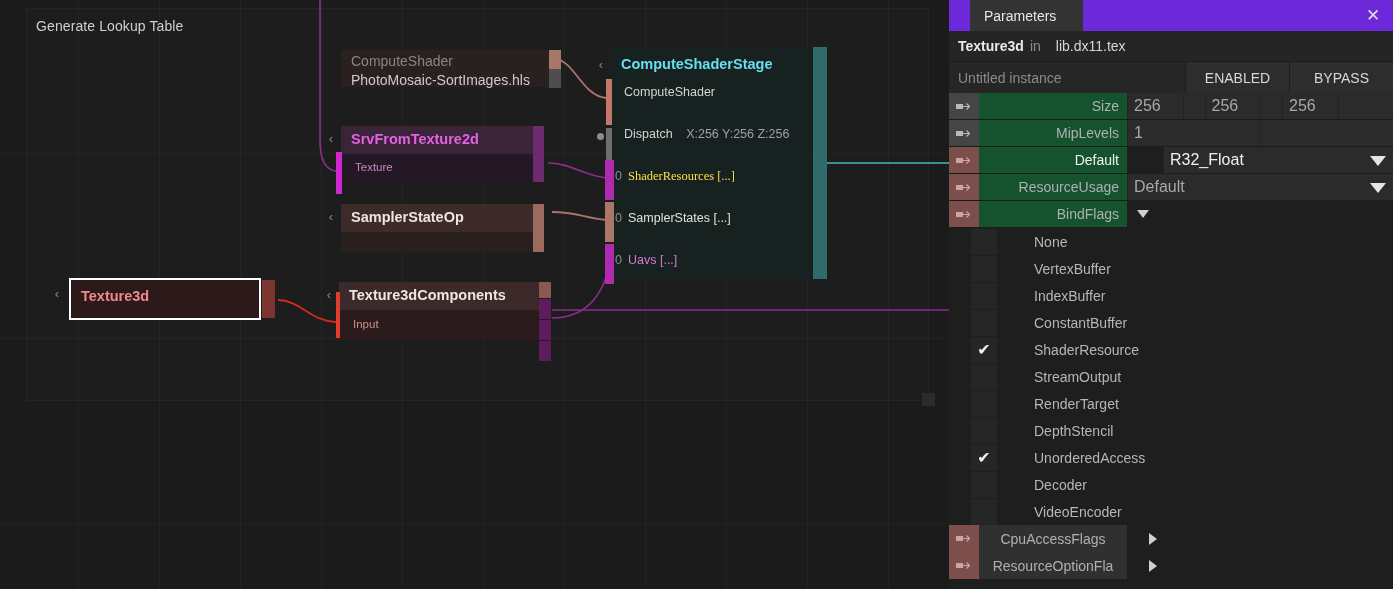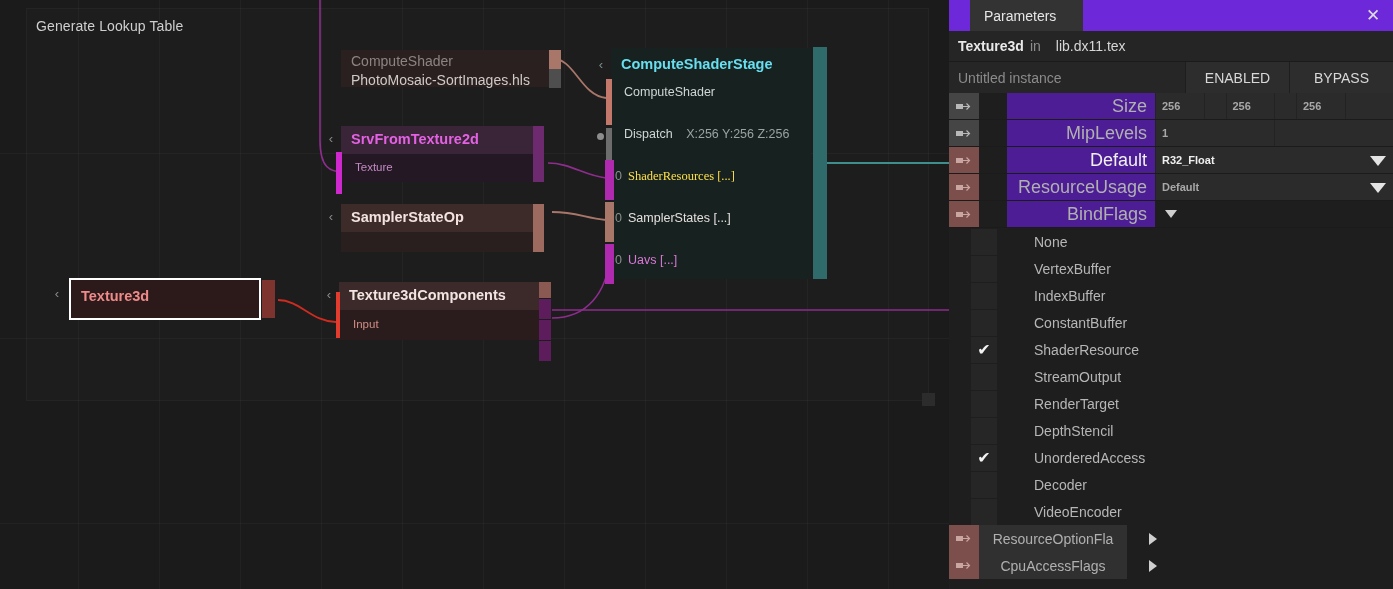--- a/index.html
+++ b/index.html
@@ -164,30 +164,30 @@
     width:104px; background:#2d2d2d; color:#d8d8d8; font-size:14px;
     display:flex; align-items:center; justify-content:center;
     border-left:1px solid #1e1e1e;
   }
 
   .prow { position:relative; height:27px; display:flex; align-items:stretch; border-bottom:1px solid #1b1b1b;}
   .ico-cell { width:30px; display:flex; align-items:center; justify-content:center; }
   .ico-gray { background:#454545; }
   .ico-red  { background:#7d4f4c; }
   .lbl-cell {
-    width:148px; background:#4c1d95; color:#b0b0b0; font-size:18px;
-    display:flex; align-items:center; justify-content:flex-end; padding-right:8px;margin-left:28px;
+    width:148px; background:#14532d; color:#b0b0b0; font-size:14px;
+    display:flex; align-items:center; justify-content:flex-end; padding-right:8px;
   }
   .lbl-cell.strong { color:#f0f0f0; }
   .val-cell {
-    flex:1; background:#2b2b2b; color:#a8a8a8; font-size:11px;
+    flex:1; background:#2b2b2b; color:#a8a8a8; font-size:16px;
     display:flex; align-items:center; padding-left:6px;
-    border-left:1px solid #232323; position:relative;font-weight:bold;
-  }
-  .val-cell.bright { color:#efefef; }
+    border-left:1px solid #232323; position:relative;
+  }
+  .val-cell.bright { color:#efefef;margin-left:36px; }
   .caret-dn {
     position:absolute; right:7px; top:50%; margin-top:-4px;
     width:0;height:0; border-left:8px solid transparent;
     border-right:8px solid transparent; border-top:10px solid #e4e4e4;
   }
   .caret-sm {
     position:relative; width:0;height:0;
     border-left:6px solid transparent; border-right:6px solid transparent;
     border-top:8px solid #cfcfcf; margin-left:4px;
   }
@@ -460,33 +460,33 @@
       </div>
     </div>
 
     <div class="subrow">
       <div class="ico-cell ico-red">
         <svg class="ico-glyph" width="16" height="11" viewBox="0 0 16 11">
           <rect x="0" y="3" width="7" height="5" fill="#caa6a2"></rect>
           <path d="M7 5.5 H13 M10.5 2.5 L13.5 5.5 L10.5 8.5" stroke="#caa6a2" stroke-width="1.2" fill="none"></path>
         </svg>
       </div>
+      <div class="sublbl">CpuAccessFlags</div>
+      <div class="subrest">
+        <span class="caret-rt"></span>
+      </div>
+    </div>
+
+    <div class="subrow">
+      <div class="ico-cell ico-red">
+        <svg class="ico-glyph" width="16" height="11" viewBox="0 0 16 11">
+          <rect x="0" y="3" width="7" height="5" fill="#caa6a2"></rect>
+          <path d="M7 5.5 H13 M10.5 2.5 L13.5 5.5 L10.5 8.5" stroke="#caa6a2" stroke-width="1.2" fill="none"></path>
+        </svg>
+      </div>
       <div class="sublbl clip">ResourceOptionFla</div>
       <div class="subrest">
         <span class="caret-rt"></span>
       </div>
     </div>
 
-    <div class="subrow">
-      <div class="ico-cell ico-red">
-        <svg class="ico-glyph" width="16" height="11" viewBox="0 0 16 11">
-          <rect x="0" y="3" width="7" height="5" fill="#caa6a2"></rect>
-          <path d="M7 5.5 H13 M10.5 2.5 L13.5 5.5 L10.5 8.5" stroke="#caa6a2" stroke-width="1.2" fill="none"></path>
-        </svg>
-      </div>
-      <div class="sublbl">CpuAccessFlags</div>
-      <div class="subrest">
-        <span class="caret-rt"></span>
-      </div>
-    </div>
-
   </div>
 </div>
 
 </body></html>

